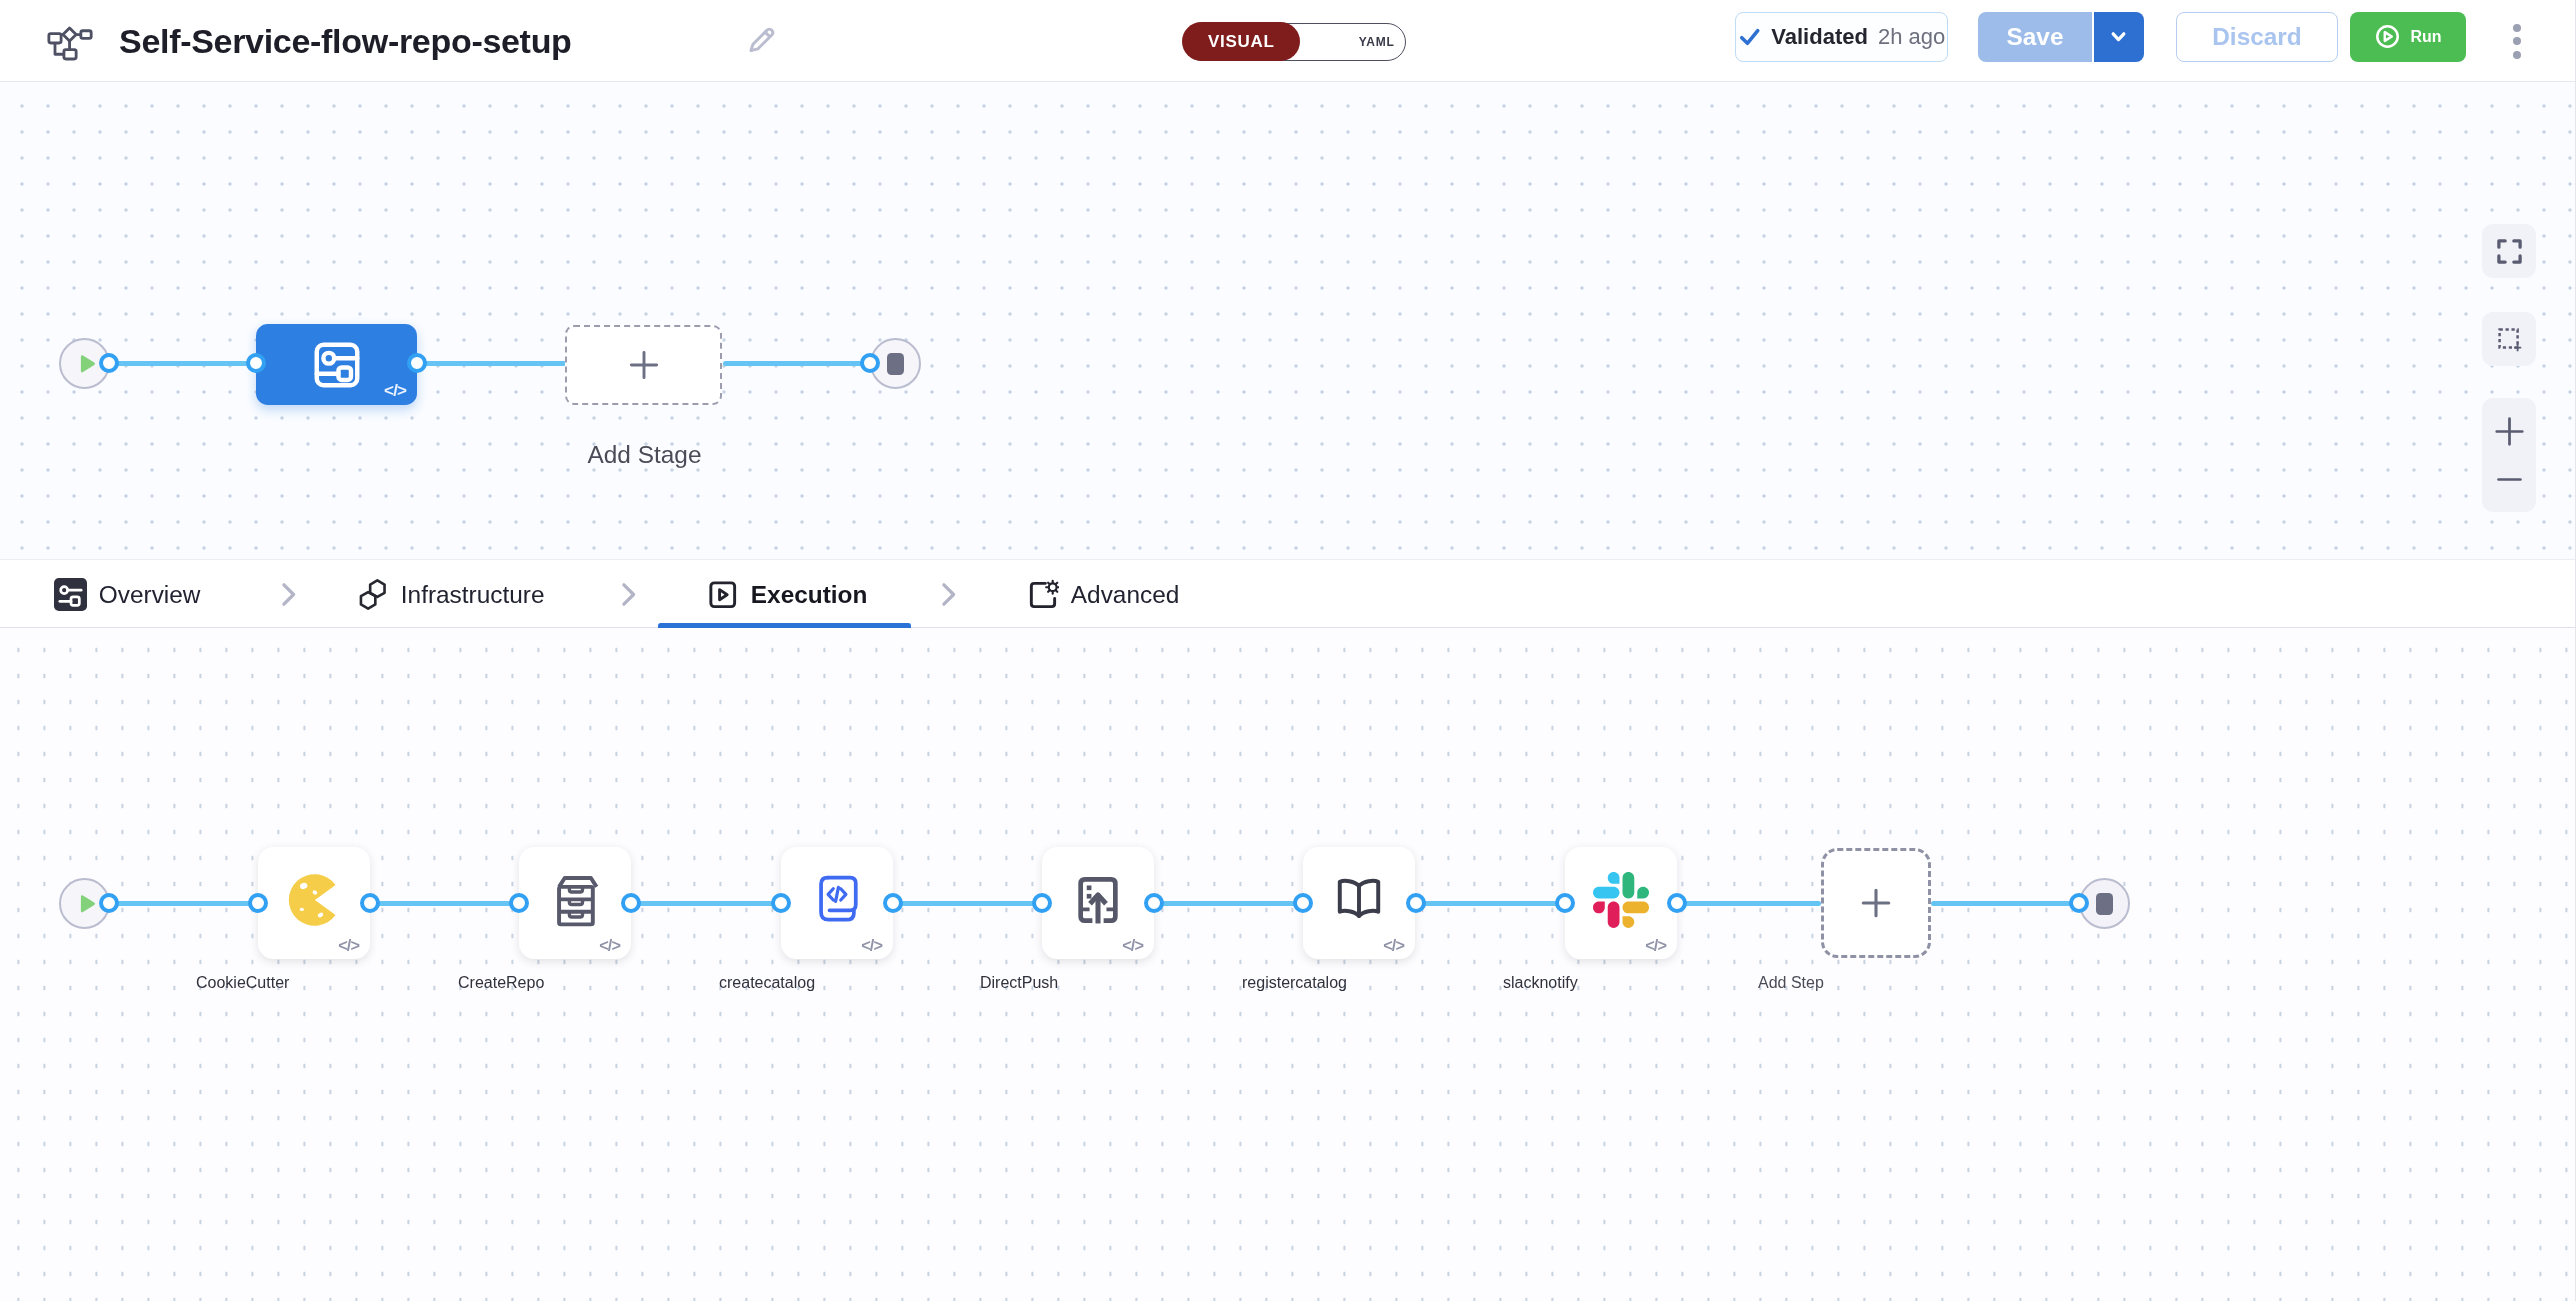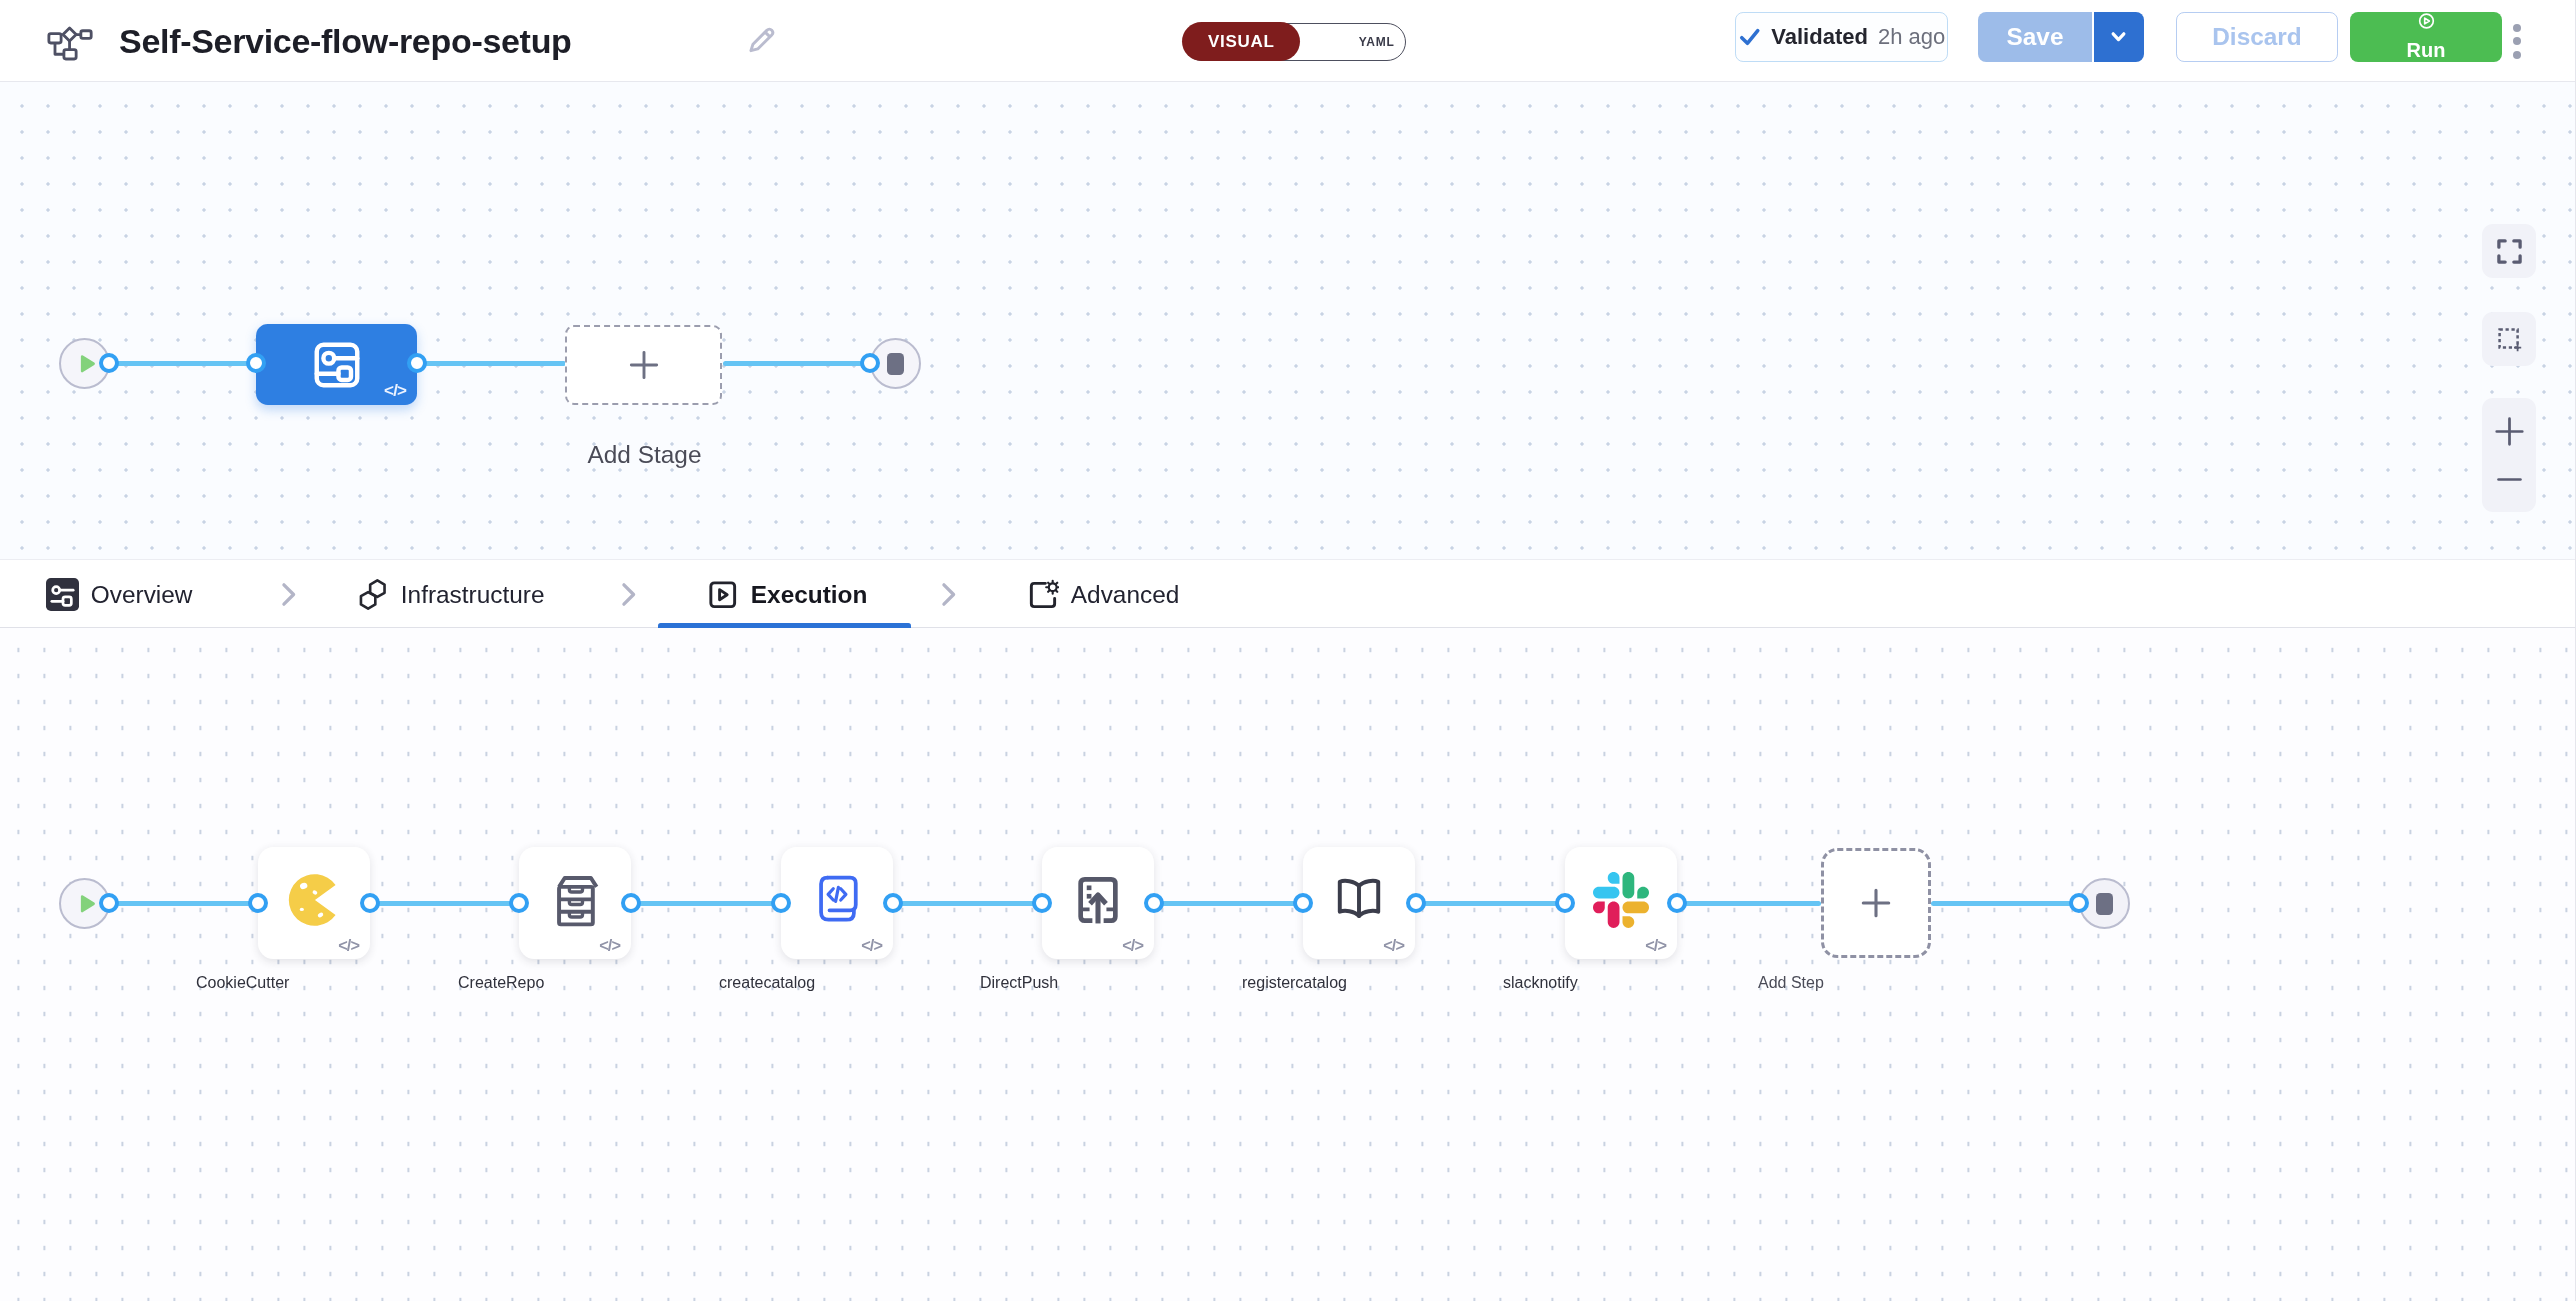--- a/index.html
+++ b/index.html
@@ -18,21 +18,21 @@
 
   .validated { position:absolute; left:1735px; top:11.8px; width:213px; height:50px; border:1.8px solid #bedcf6; background:#fdfeff; border-radius:8.1px; display:flex; align-items:center; justify-content:center; gap:10px; cursor:pointer; }
   .validated .lbl { font-size:22px; font-weight:700; color:#24252e; }
   .validated .ago { font-size:22px; color:#6c6f7c; }
 
   .save-group { position:absolute; left:1978px; top:11.8px; height:50px; display:flex; }
   .save-main { width:114px; background:#9dbce9; border-radius:8.1px 0 0 8.1px; color:#fff; font-size:24.4px; font-weight:700; display:flex; align-items:center; justify-content:center; cursor:pointer; }
   .save-caret { width:50px; margin-left:1.8px; background:#2e70d1; border-radius:0 8.1px 8.1px 0; display:flex; align-items:center; justify-content:center; cursor:pointer; }
 
   .discard { position:absolute; left:2176px; top:11.8px; width:162px; height:50px; background:#fff; border:1.8px solid #b6cdf2; border-radius:8.1px; color:#a9c4ee; font-size:24.4px; font-weight:700; display:flex; align-items:center; justify-content:center; cursor:pointer; }
-  .run { position:absolute; left:2350px; top:11.8px; width:152px; height:50px; background:#4cbd52; border-radius:8.1px; color:#fff; font-size:20px; font-weight:700; display:flex; align-items:center; justify-content:center; gap:9px; cursor:pointer;flex-direction:column; }
+  .run { position:absolute; left:2350px; top:11.8px; width:116px; height:50px; background:#4cbd52; border-radius:8.1px; color:#fff; font-size:16px; font-weight:700; display:flex; align-items:center; justify-content:center; gap:9px; cursor:pointer; }
   .kebab { position:absolute; left:2498px; top:15.4px; width:38px; height:52px; display:flex; flex-direction:column; align-items:center; justify-content:center; gap:5.4px; cursor:pointer; }
   .kebab i { width:8.1px; height:8.1px; border-radius:50%; background:#9ba0b2; }
 
   
   .canvas { position:absolute; left:0; width:2576px; }
   .canvas1 { top:82px; height:477px; background-color:#fafcff;
     background-image:radial-gradient(circle 2.2px at center, #c8d3e4 70%, transparent 75%);
     background-size:26px 26px; background-position:9px 11px; }
   .canvas2 { top:628px; height:674px; background-color:#fdfdff;
     background-image:radial-gradient(ellipse 1.4px 4.1px at center, #c9d2e1 65%, transparent 72%);
@@ -187,21 +187,21 @@
       <svg width="31" height="31" viewBox="0 0 34 34" stroke="#5a5c72" stroke-width="3" stroke-linecap="round">
           <path d="M17 3 V31 M3 17 H31"></path>
         </svg>
       <svg width="31" height="31" viewBox="0 0 34 34" stroke="#5a5c72" stroke-width="3" stroke-linecap="round">
           <path d="M5 17 H29"></path>
         </svg>
     </div>
   </div>
 
   <nav class="tabbar">
-    <div class="tab" style="left:46px;">
+    <div class="tab" style="left:54px;">
       <svg width="33" height="33" viewBox="0 0 34 34">
         <rect x="0" y="0" width="34" height="34" rx="5" fill="#30313e"></rect>
         <g fill="none" stroke="#fff" stroke-width="2.8" stroke-linecap="round">
           <circle cx="10.5" cy="12.5" r="3.6"></circle>
             <path d="M14.3 12.5 H28"></path>
           <rect x="17.5" y="19.5" width="8.6" height="8.6" rx="2.2"></rect>
             <path d="M6 24 H17.5"></path>
         </g>
       </svg>
       <span class="tlbl">Overview</span>

